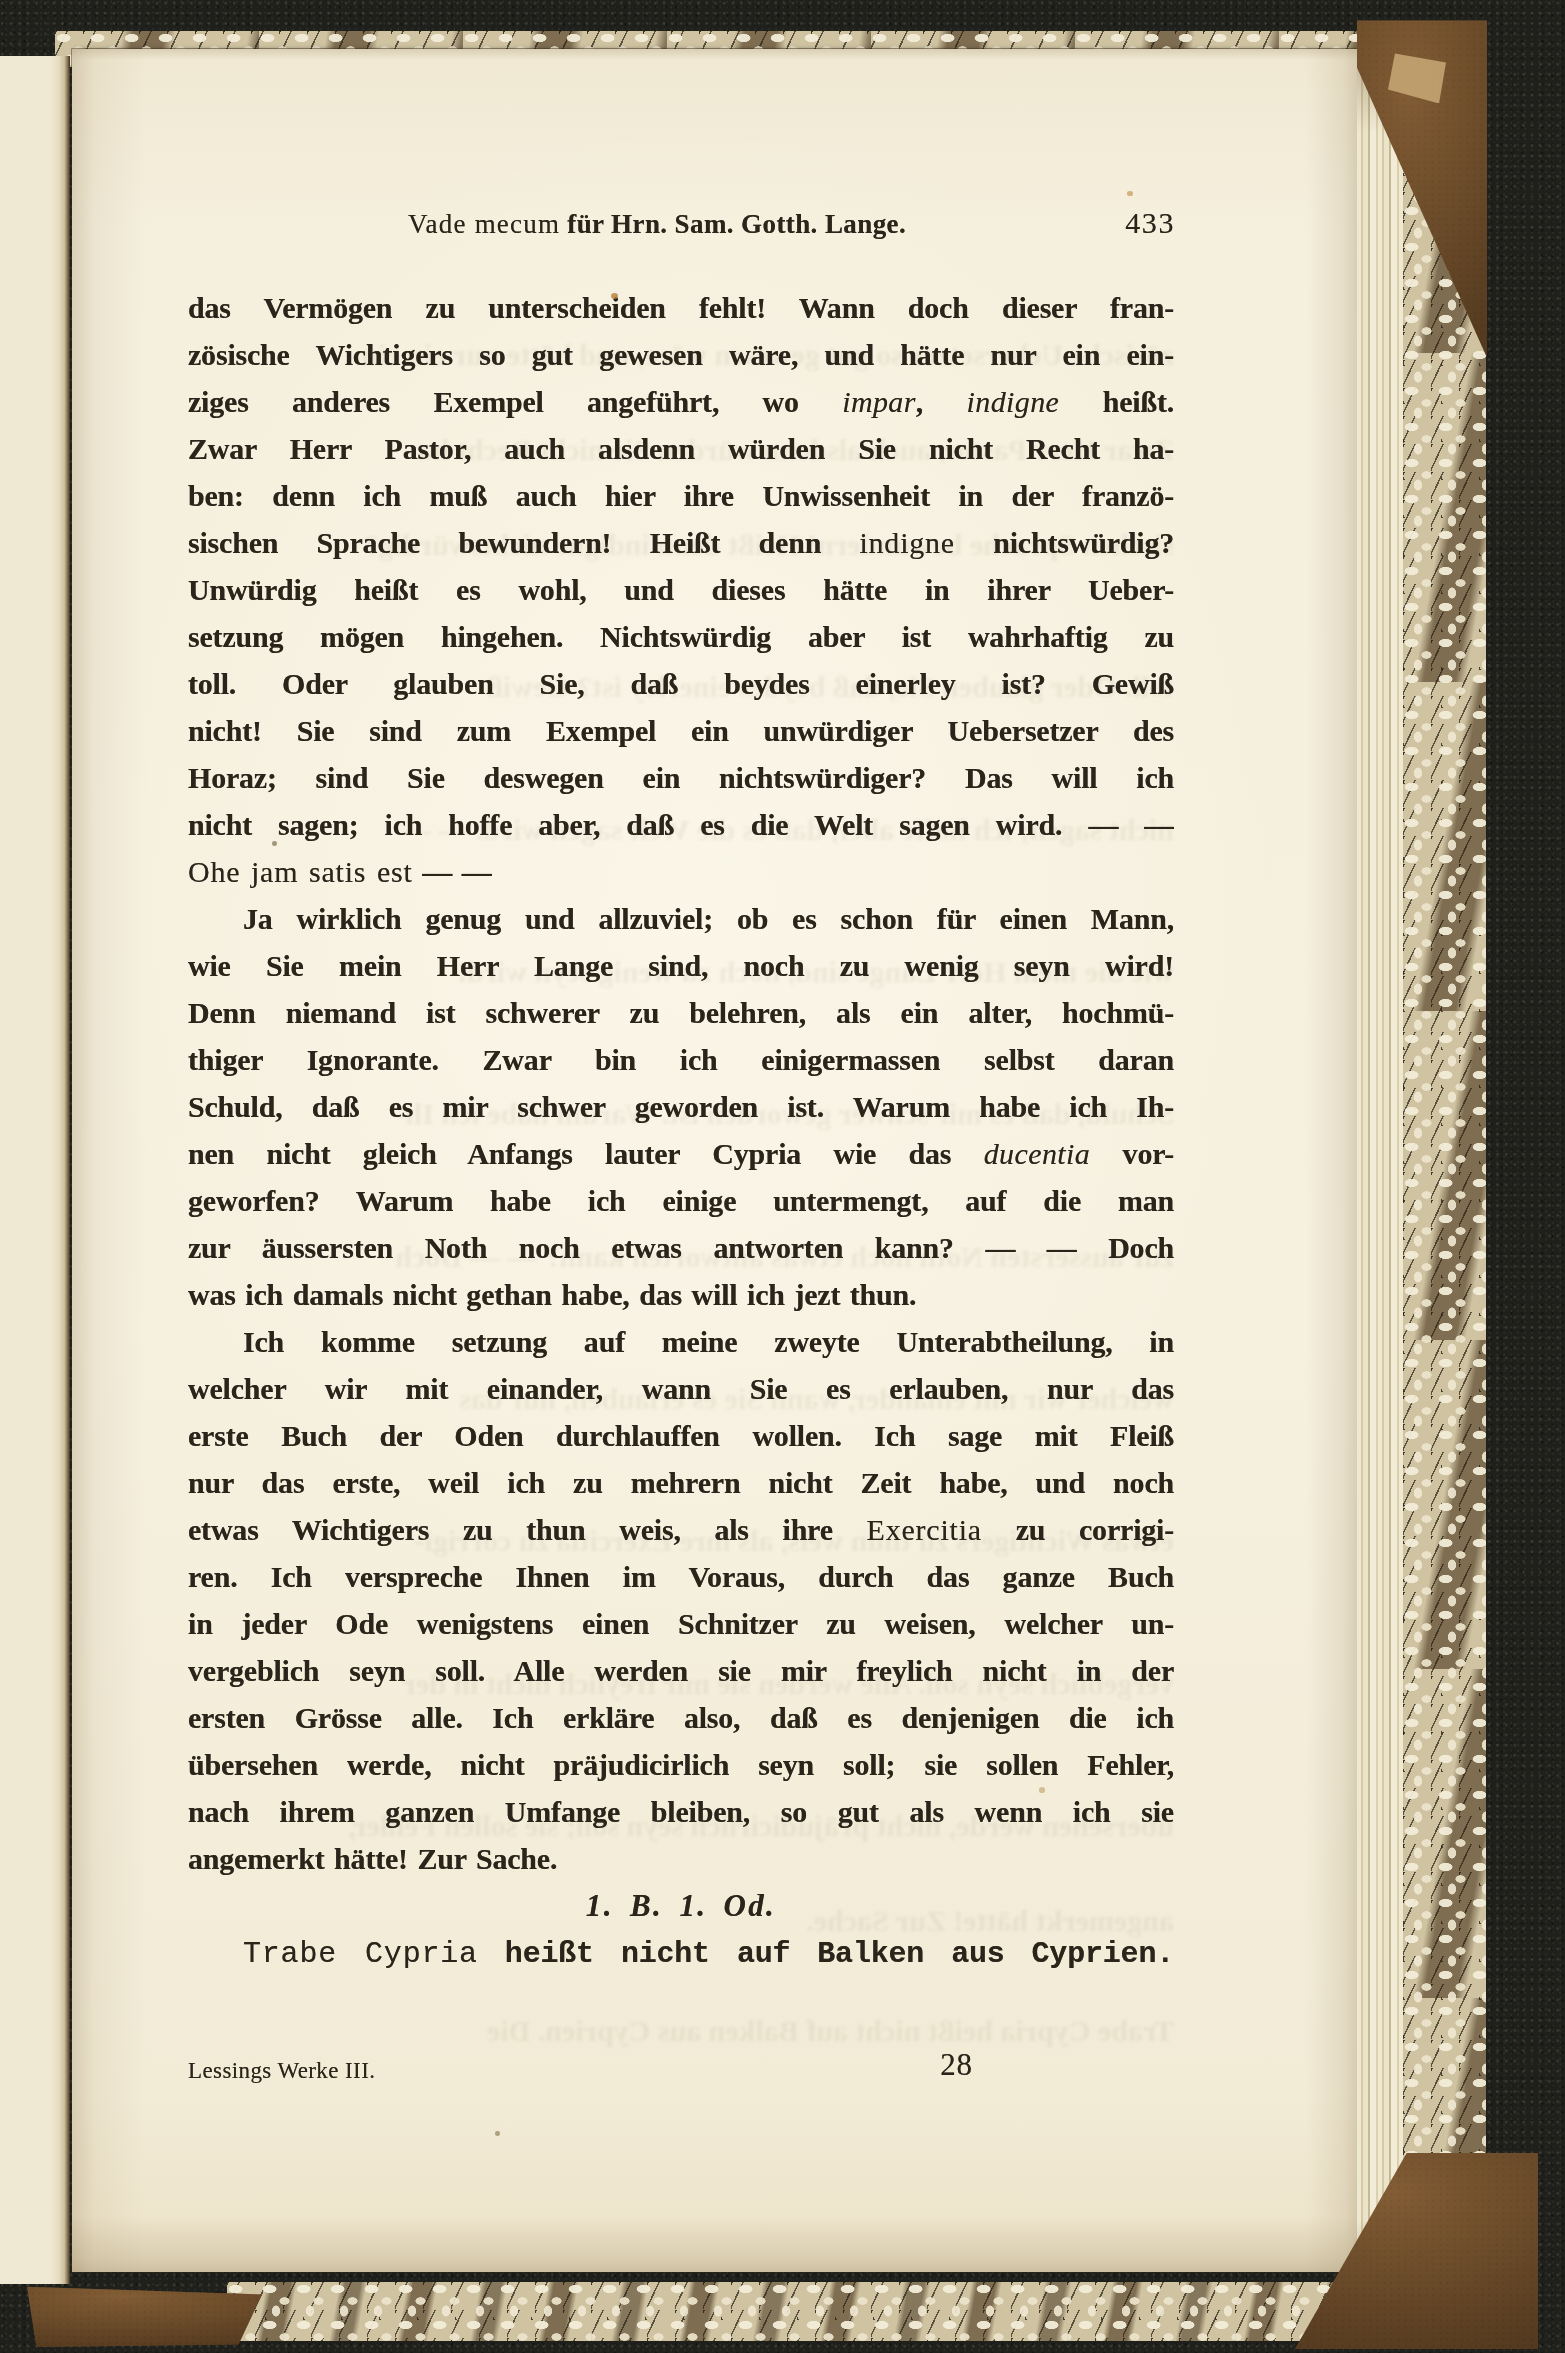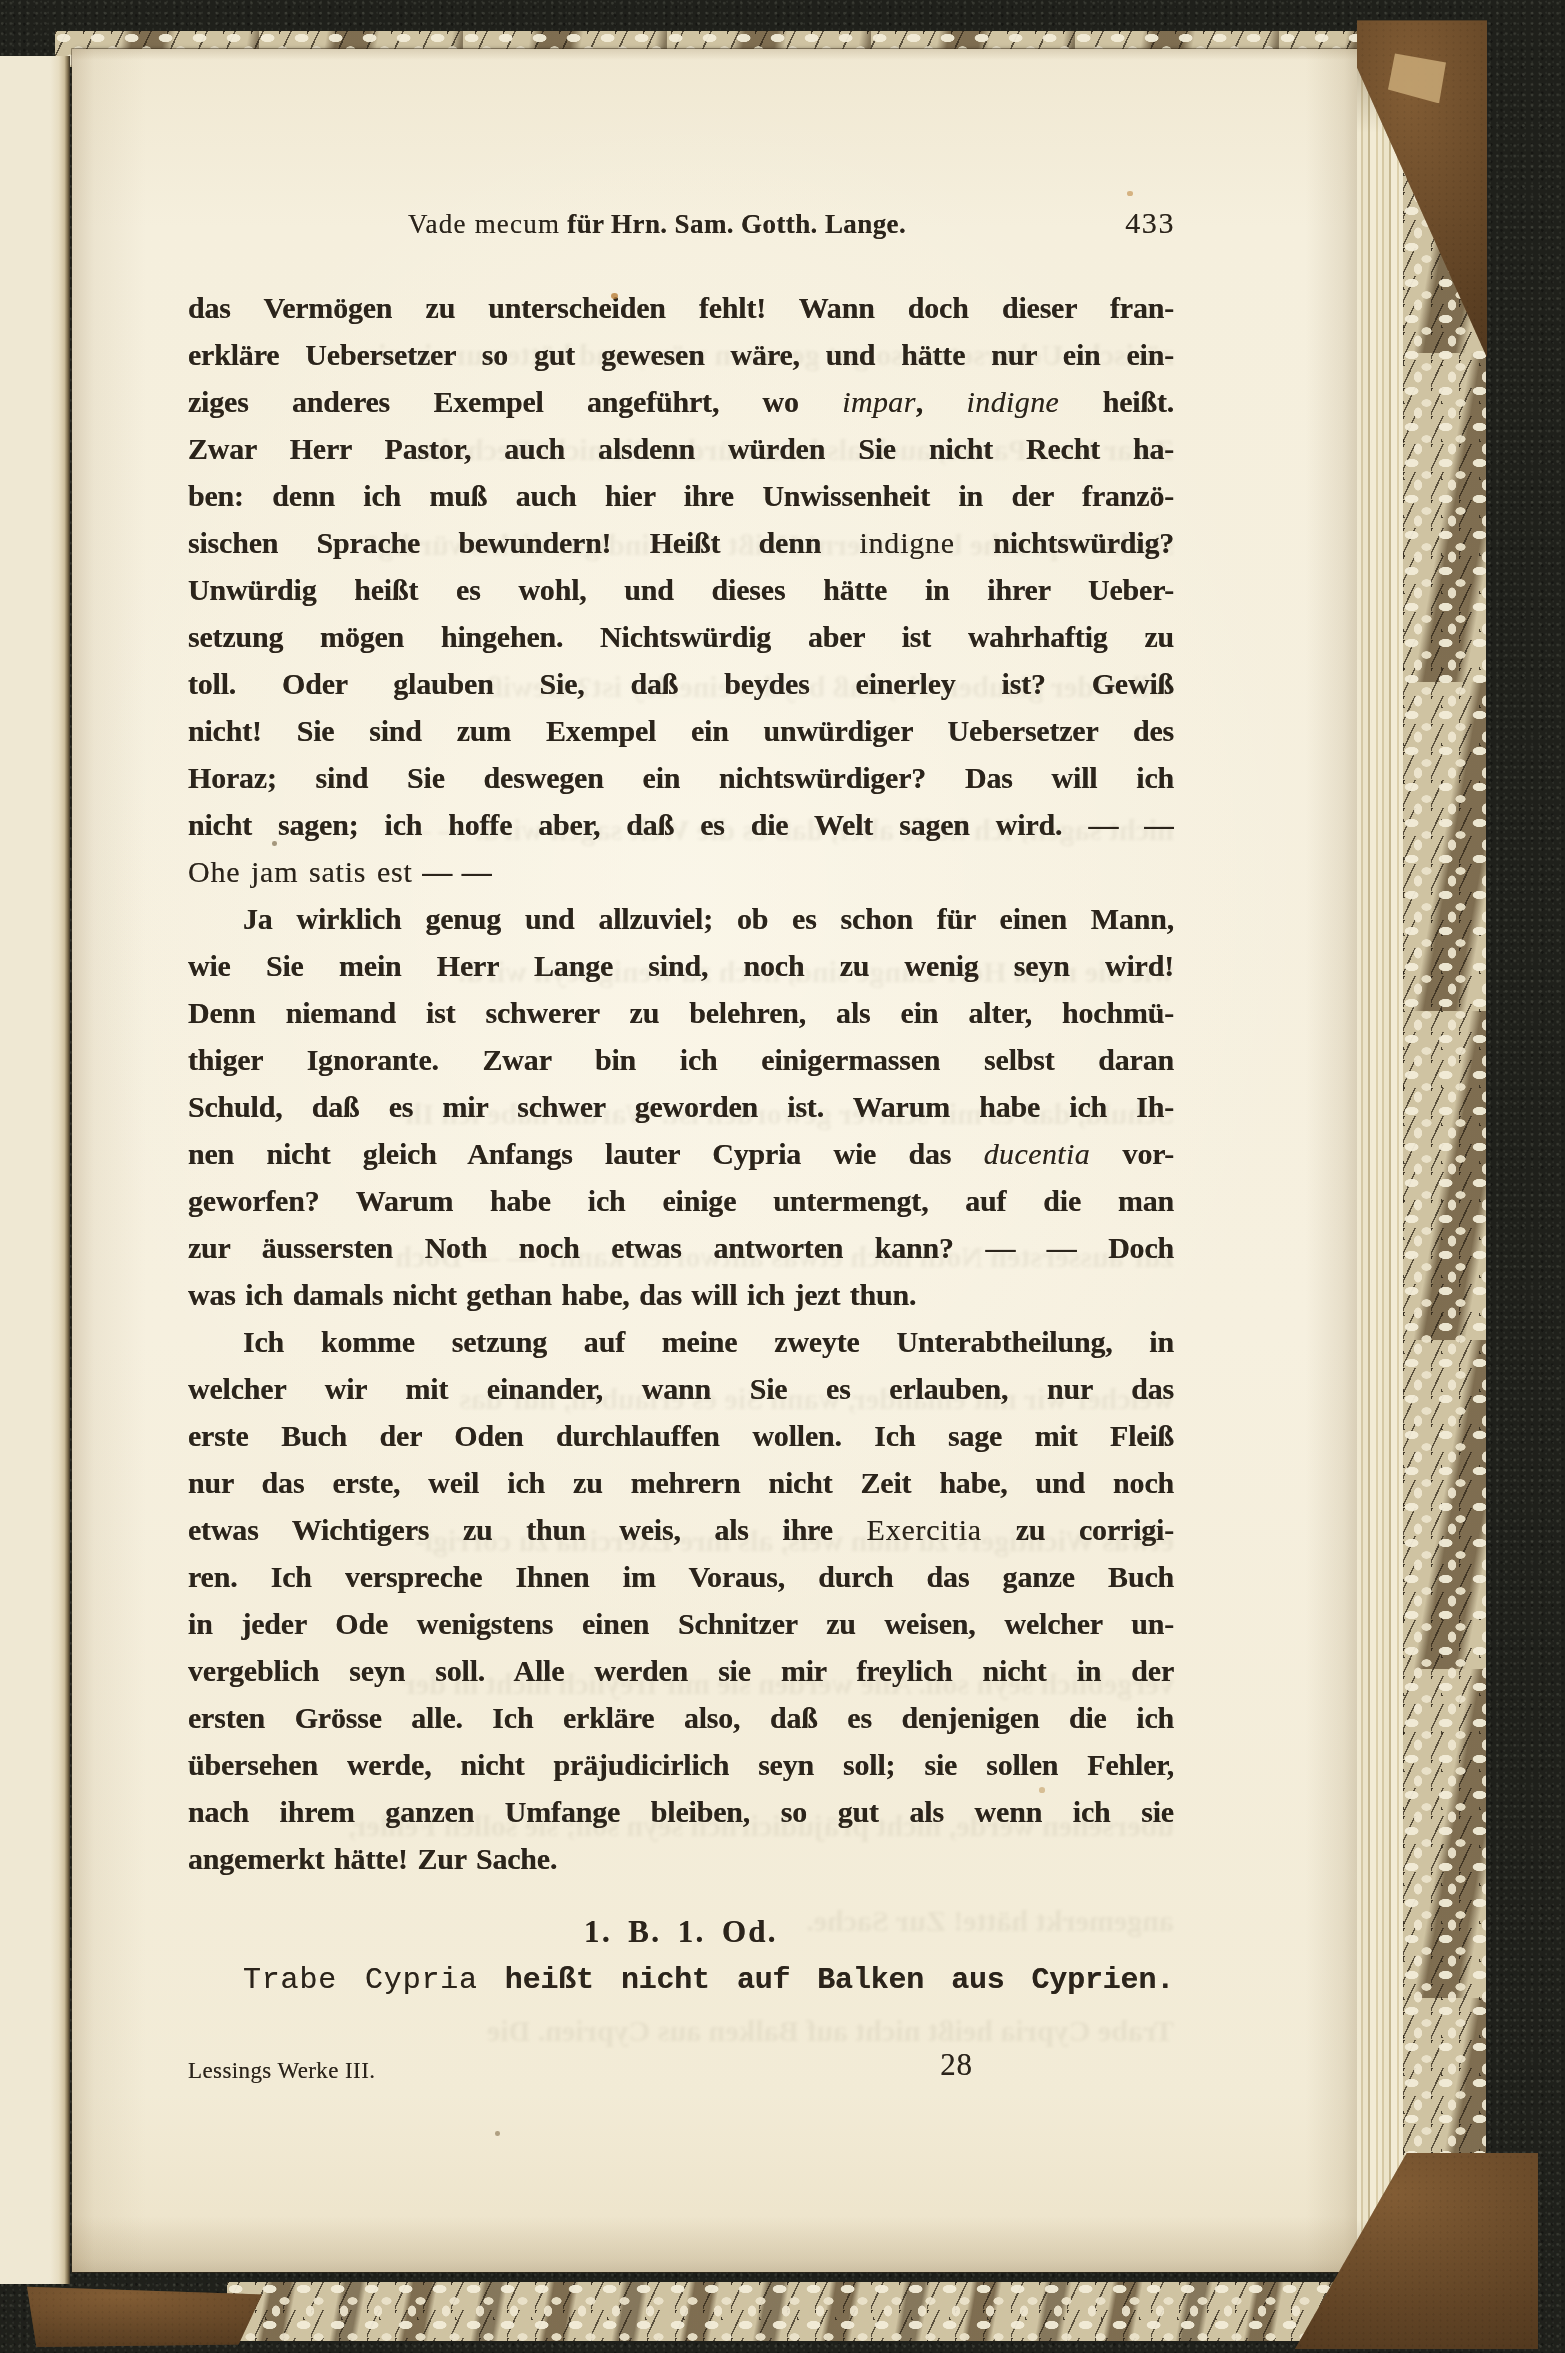--- a/index.html
+++ b/index.html
@@ -90,21 +90,21 @@
     display:block;height:47px;line-height:47px;overflow:hidden;
     font-size:30px;font-weight:700;letter-spacing:-0.2px;word-spacing:2.3px;
     text-align:justify;
   }
   .line.j::after{content:"";display:inline-block;width:100%;height:0;}
   .line.l{text-align:left;}
   .line.c{text-align:center;}
   .line.ind{padding-left:55px;}
   .line .rom{font-weight:400;letter-spacing:0.8px;}
   .line .ital{font-weight:400;font-style:italic;letter-spacing:0.4px;}
-  .line.heading{margin-top:26px;font-size:31px;letter-spacing:2.3px;word-spacing:6.3px;}
+  .line.heading{margin-top:0;font-size:31px;letter-spacing:2.3px;word-spacing:6.3px;font-style:italic;}
   .line.trabe{margin-top:2px;font-family:Liberation Mono, monospace;}
   #footer-signature{
     position:absolute;left:116px;top:2009px;font-size:23px;font-weight:400;letter-spacing:0.4px;
   }
   #sheet-number{
     position:absolute;left:822px;top:1998px;width:125px;text-align:center;
     font-size:31px;font-weight:400;letter-spacing:0.8px;
   }
   
   #ghosts{position:absolute;left:116px;top:235px;width:986px;pointer-events:none;}
@@ -138,21 +138,21 @@
         <div class="ghost" style="top: 949px;">zur äussersten Noth noch etwas antworten kann? — — Doch</div>
         <div class="ghost" style="top: 1091px;">welcher wir mit einander, wann Sie es erlauben, nur das</div>
         <div class="ghost" style="top: 1233px;">etwas Wichtigers zu thun weis, als ihre Exercitia zu corrigi-</div>
         <div class="ghost" style="top: 1376px;">vergeblich seyn soll.  Alle werden sie mir freylich nicht in der</div>
         <div class="ghost" style="top: 1518px;">übersehen werde, nicht präjudicirlich seyn soll; sie sollen Fehler,</div>
         <div class="ghost" style="top: 1613px;">angemerkt hätte! Zur Sache.</div>
         <div class="ghost" style="top: 1723px;">Trabe Cypria heißt nicht auf Balken aus Cyprien.  Die</div>
       </div>
     <div id="body-text" class="ink">
         <div class="line j"><span>das Vermögen zu unterscheiden fehlt! Wann doch dieser fran-</span></div>
-        <div class="line j"><span>erkläre Uebersetzer so gut gewesen wäre, und hätte nur ein ein-</span></div>
+        <div class="line j"><span>zösische Wichtigers so gut gewesen wäre, und hätte nur ein ein-</span></div>
         <div class="line j"><span>ziges anderes Exempel angeführt, wo </span><span class="ital">impar</span><span>, </span><span class="ital">indigne</span><span> heißt.</span></div>
         <div class="line j"><span>Zwar Herr Pastor, auch alsdenn würden Sie nicht Recht ha-</span></div>
         <div class="line j"><span>ben: denn ich muß auch hier ihre Unwissenheit in der franzö-</span></div>
         <div class="line j"><span>sischen Sprache bewundern! Heißt denn </span><span class="rom">indigne</span><span> nichtswürdig?</span></div>
         <div class="line j"><span>Unwürdig heißt es wohl, und dieses hätte in ihrer Ueber-</span></div>
         <div class="line j"><span>setzung mögen hingehen. Nichtswürdig aber ist wahrhaftig zu</span></div>
         <div class="line j"><span>toll.  Oder glauben Sie, daß beydes einerley ist?  Gewiß</span></div>
         <div class="line j"><span>nicht!  Sie sind zum Exempel ein unwürdiger Uebersetzer des</span></div>
         <div class="line j"><span>Horaz; sind Sie deswegen ein nichtswürdiger? Das will ich</span></div>
         <div class="line j"><span>nicht sagen; ich hoffe aber, daß es die Welt sagen wird. — —</span></div>

